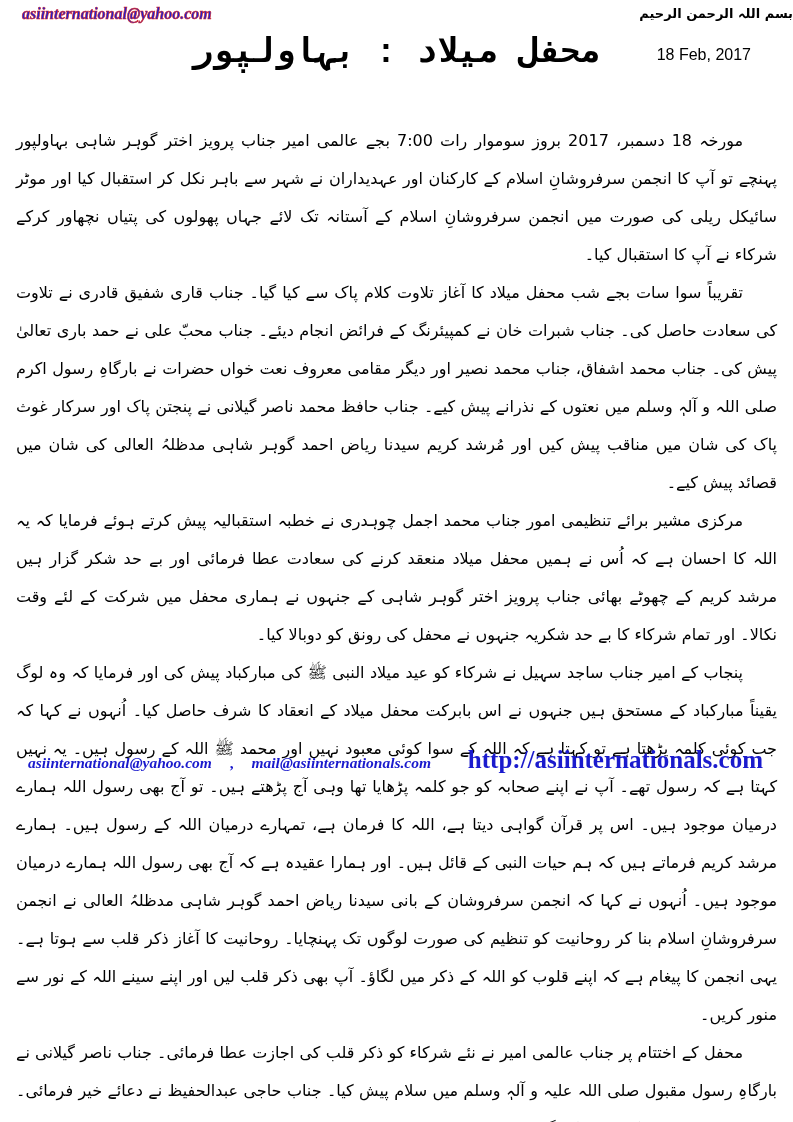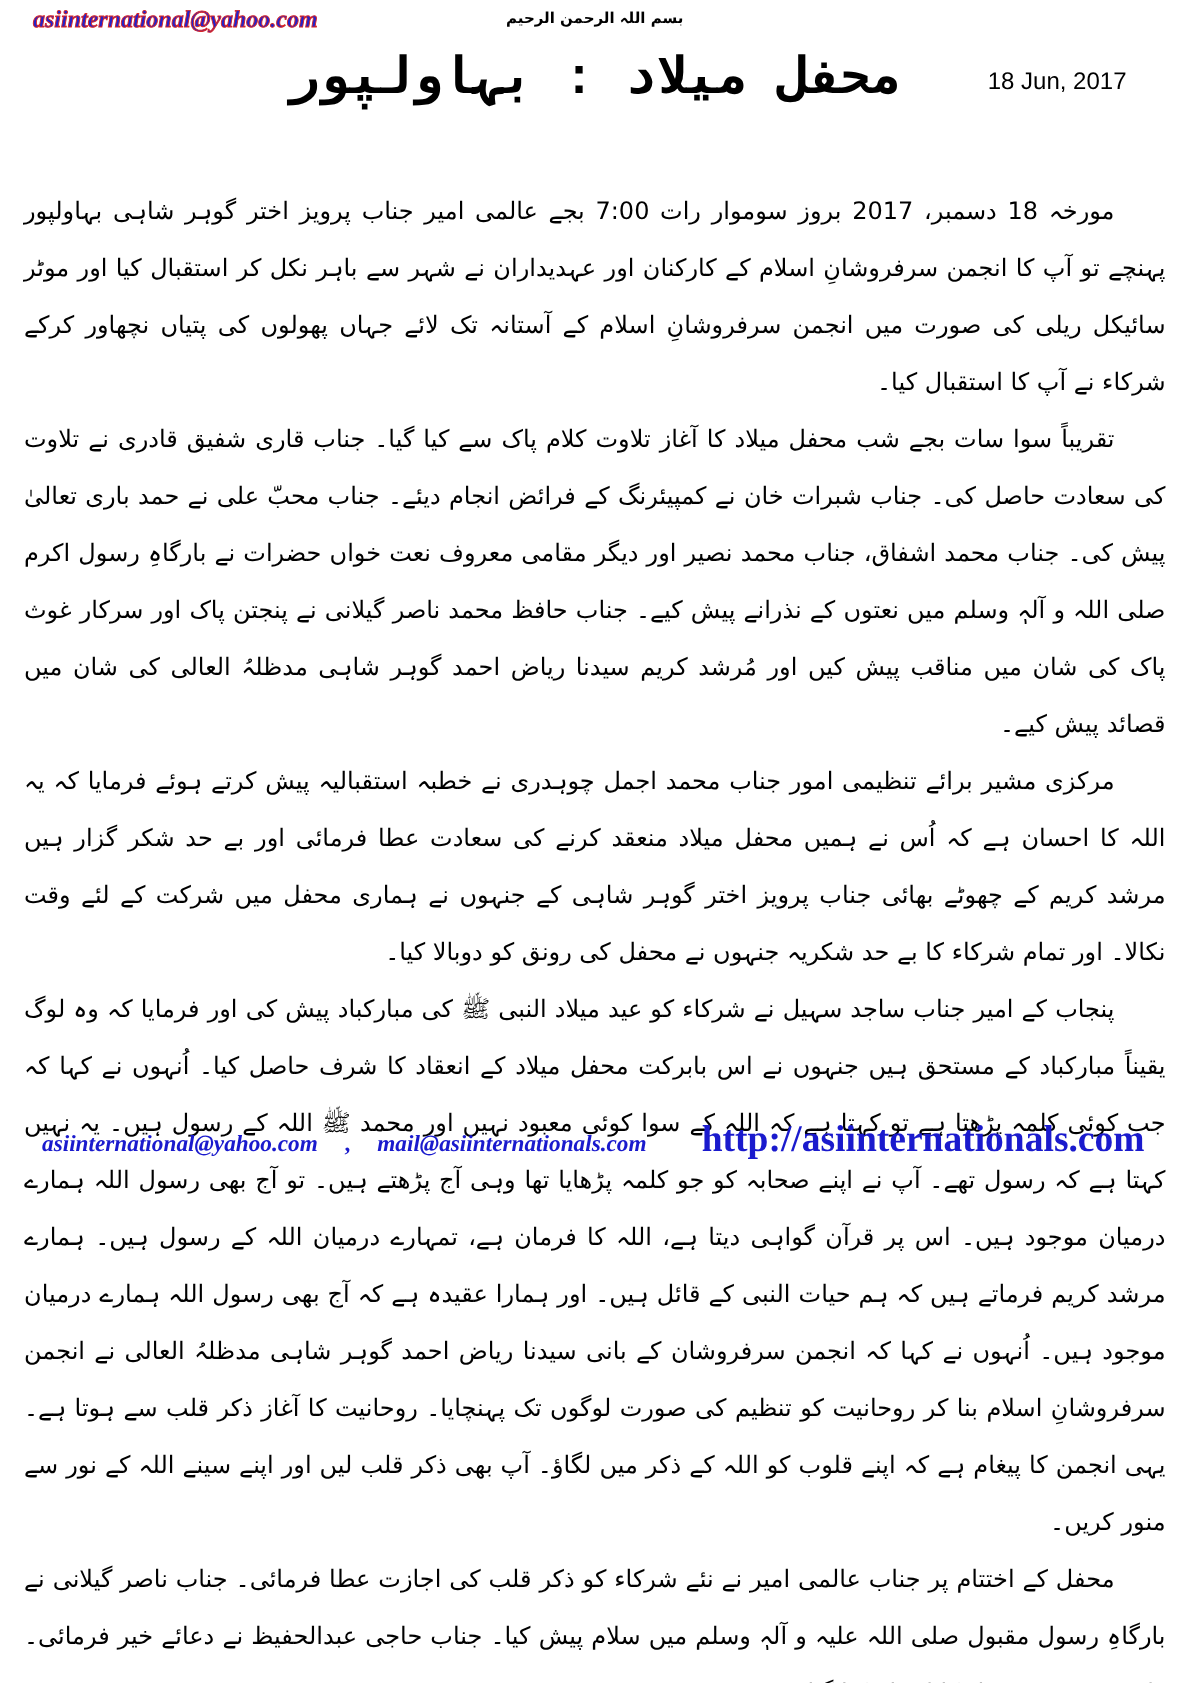--- a/index.html
+++ b/index.html
@@ -21,22 +21,21 @@
     font-family: "Liberation Serif", serif;
     font-style: italic; font-weight: bold;
     font-size: 16px;
     color: #2222cc;
     -webkit-text-stroke: 0.6px #d92525;
     text-decoration: none;
     cursor: pointer;
   }
   .bismillah {
     position: absolute; left: 0; right: 0; top: 6px;
-    text-align: center;
-    font-size: 10px; font-weight: bold;
+    font-size: 13px; font-weight: bold;
     direction: rtl;
   }
   .doc-date {
     position: absolute; right: 42px; top: 46px;
     font-family: "Liberation Sans", sans-serif;
     font-size: 16px;
     letter-spacing: 0px;
   }
   .doc-title {
     position: absolute; left: 0; right: 0; top: 30px;
@@ -83,21 +82,21 @@
   }
 </style>
 </head>
 <body>
 
 <div class="page">
 
   <div class="header">
     <a class="email-top">asiinternational@yahoo.com</a>
     <div class="bismillah">بسم اللہ الرحمن الرحیم</div>
-    <div class="doc-date">18 Jun, 2017</div>
+    <div class="doc-date">18 Feb, 2017</div>
     <div class="doc-title">محفل میلاد : بہاولپور</div>
   </div>
 
   <div class="body-text">
     <p>مورخہ 18 دسمبر، 2017 بروز سوموار رات 7:00 بجے عالمی امیر جناب پرویز اختر گوہر شاہی بہاولپور پہنچے تو آپ کا انجمن سرفروشانِ اسلام کے کارکنان اور عہدیداران نے شہر سے باہر نکل کر استقبال کیا اور موٹر سائیکل ریلی کی صورت میں انجمن سرفروشانِ اسلام کے آستانہ تک لائے جہاں پھولوں کی پتیاں نچھاور کرکے شرکاء نے آپ کا استقبال کیا۔</p>
     <p>تقریباً سوا سات بجے شب محفل میلاد کا آغاز تلاوت کلام پاک سے کیا گیا۔ جناب قاری شفیق قادری نے تلاوت کی سعادت حاصل کی۔ جناب شبرات خان نے کمپیئرنگ کے فرائض انجام دیئے۔ جناب محبّ علی نے حمد باری تعالیٰ پیش کی۔ جناب محمد اشفاق، جناب محمد نصیر اور دیگر مقامی معروف نعت خواں حضرات نے بارگاہِ رسول اکرم صلی اللہ و آلہٖ وسلم میں نعتوں کے نذرانے پیش کیے۔ جناب حافظ محمد ناصر گیلانی نے پنجتن پاک اور سرکار غوث پاک کی شان میں مناقب پیش کیں اور مُرشد کریم سیدنا ریاض احمد گوہر شاہی مدظلہُ العالی کی شان میں قصائد پیش کیے۔</p>
     <p>مرکزی مشیر برائے تنظیمی امور جناب محمد اجمل چوہدری نے خطبہ استقبالیہ پیش کرتے ہوئے فرمایا کہ یہ اللہ کا احسان ہے کہ اُس نے ہمیں محفل میلاد منعقد کرنے کی سعادت عطا فرمائی اور بے حد شکر گزار ہیں مرشد کریم کے چھوٹے بھائی جناب پرویز اختر گوہر شاہی کے جنہوں نے ہماری محفل میں شرکت کے لئے وقت نکالا۔ اور تمام شرکاء کا بے حد شکریہ جنہوں نے محفل کی رونق کو دوبالا کیا۔</p>
     <p>پنجاب کے امیر جناب ساجد سہیل نے شرکاء کو عید میلاد النبی ﷺ کی مبارکباد پیش کی اور فرمایا کہ وہ لوگ یقیناً مبارکباد کے مستحق ہیں جنہوں نے اس بابرکت محفل میلاد کے انعقاد کا شرف حاصل کیا۔ اُنہوں نے کہا کہ جب کوئی کلمہ پڑھتا ہے تو کہتا ہے کہ اللہ کے سوا کوئی معبود نہیں اور محمد ﷺ اللہ کے رسول ہیں۔ یہ نہیں کہتا ہے کہ رسول تھے۔ آپ نے اپنے صحابہ کو جو کلمہ پڑھایا تھا وہی آج پڑھتے ہیں۔ تو آج بھی رسول اللہ ہمارے درمیان موجود ہیں۔ اس پر قرآن گواہی دیتا ہے، اللہ کا فرمان ہے، تمہارے درمیان اللہ کے رسول ہیں۔ ہمارے مرشد کریم فرماتے ہیں کہ ہم حیات النبی کے قائل ہیں۔ اور ہمارا عقیدہ ہے کہ آج بھی رسول اللہ ہمارے درمیان موجود ہیں۔ اُنہوں نے کہا کہ انجمن سرفروشان کے بانی سیدنا ریاض احمد گوہر شاہی مدظلہُ العالی نے انجمن سرفروشانِ اسلام بنا کر روحانیت کو تنظیم کی صورت لوگوں تک پہنچایا۔ روحانیت کا آغاز ذکر قلب سے ہوتا ہے۔ یہی انجمن کا پیغام ہے کہ اپنے قلوب کو اللہ کے ذکر میں لگاؤ۔ آپ بھی ذکر قلب لیں اور اپنے سینے اللہ کے نور سے منور کریں۔</p>
     <p>محفل کے اختتام پر جناب عالمی امیر نے نئے شرکاء کو ذکر قلب کی اجازت عطا فرمائی۔ جناب ناصر گیلانی نے بارگاہِ رسول مقبول صلی اللہ علیہ و آلہٖ وسلم میں سلام پیش کیا۔ جناب حاجی عبدالحفیظ نے دعائے خیر فرمائی۔ رات دس بجے محفل کا اختتام کیا گیا۔</p>
 

